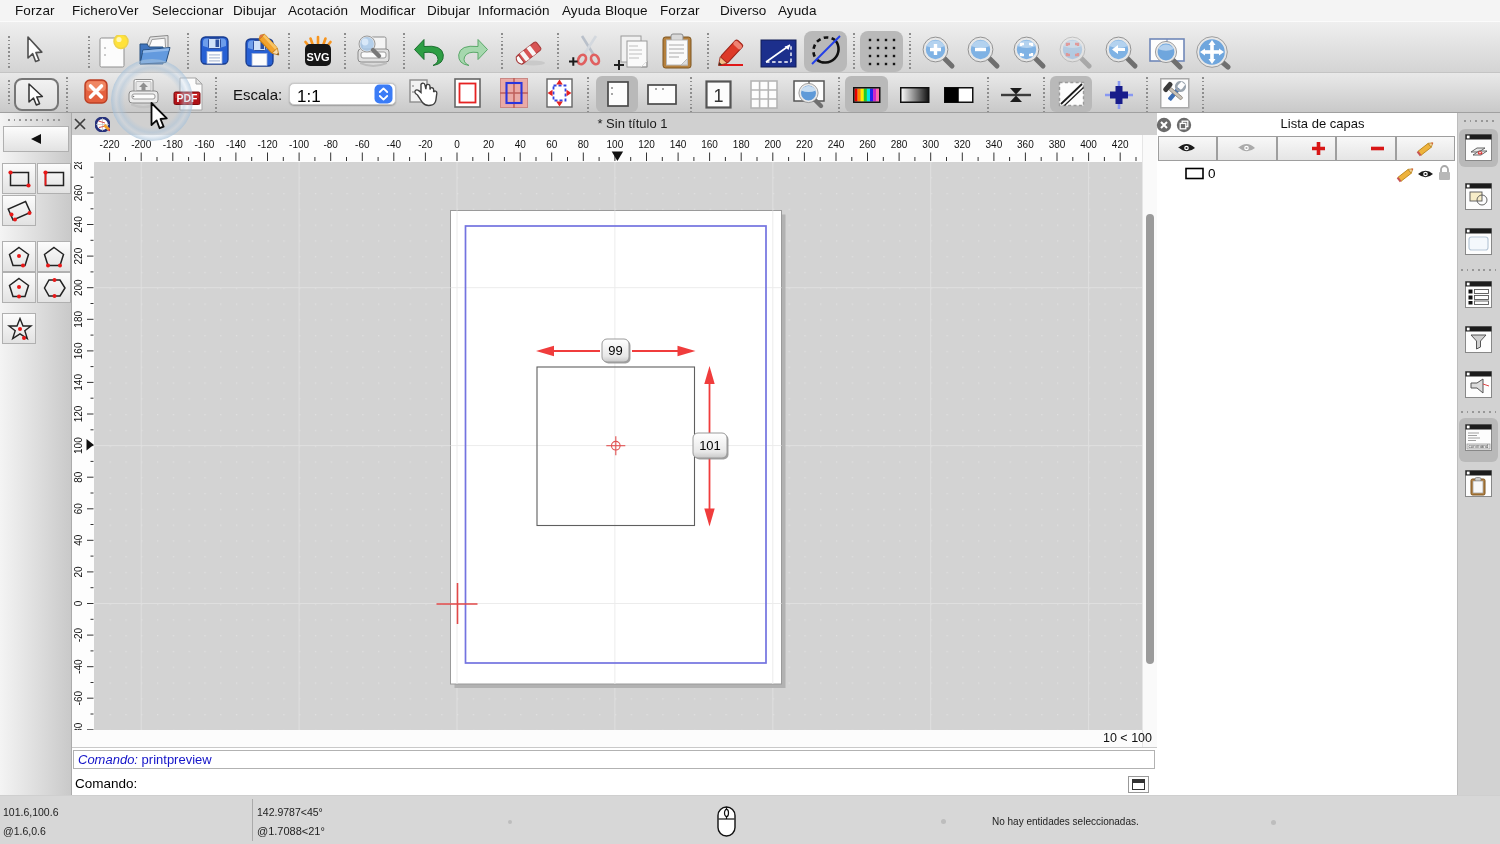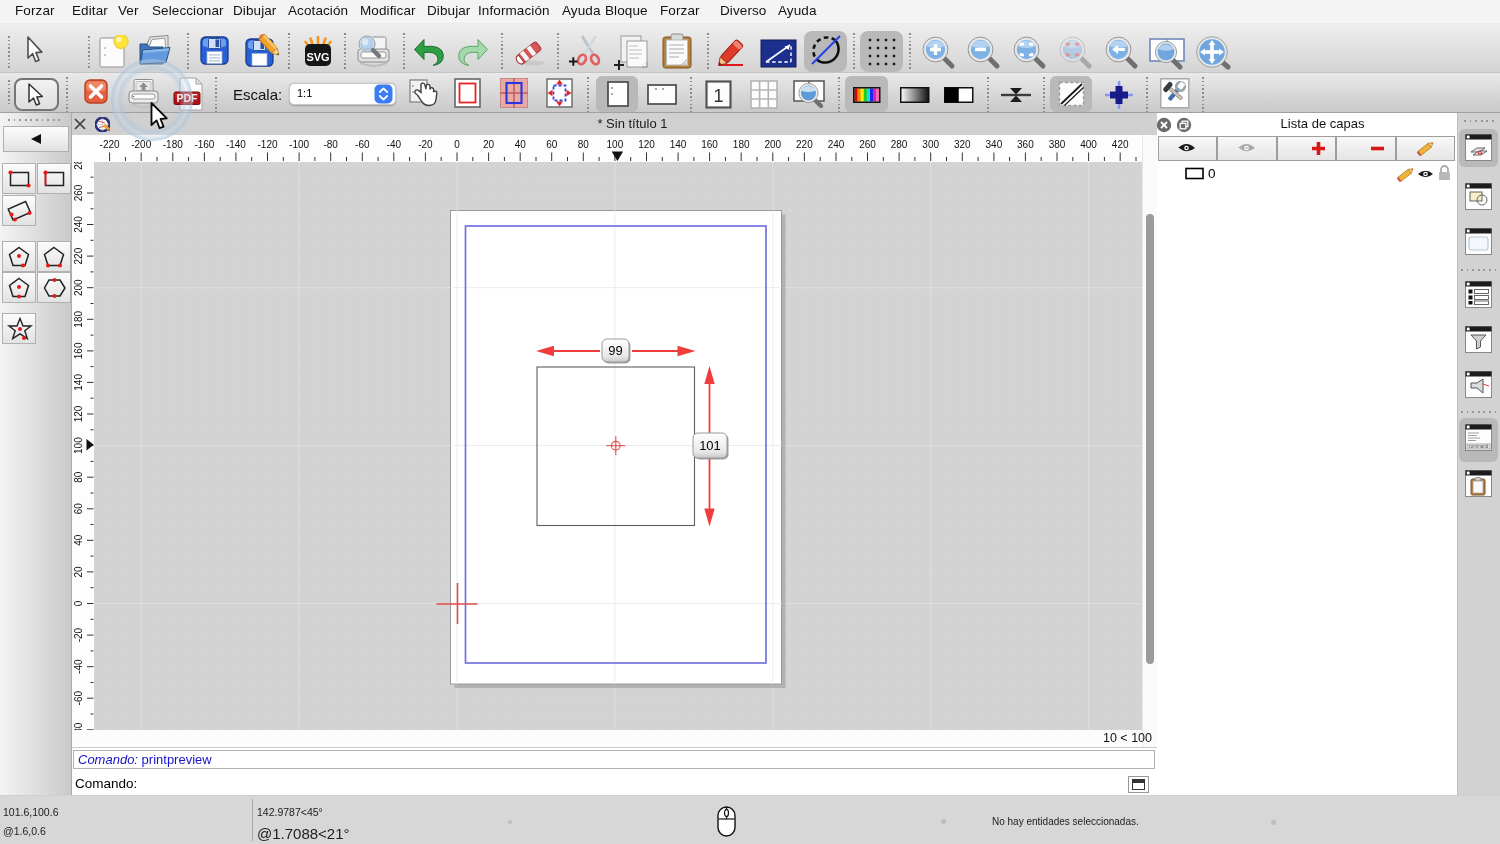--- a/index.html
+++ b/index.html
@@ -5,21 +5,21 @@
 .abs{position:absolute}
 .menui{position:absolute;top:0;height:21px;line-height:21px;font-size:13.5px;color:#111;letter-spacing:.1px}
 .vdots{position:absolute;width:2px;background-image:repeating-linear-gradient(to bottom,#8d8d8d 0 1.6px,transparent 1.6px 3.8px)}
 .hdots{position:absolute;height:2px;background-image:repeating-linear-gradient(to right,#979797 0 1.8px,transparent 1.8px 5.6px)}
 .selbg{position:absolute;background:#b9b9b9;border-radius:6px}
 .lbtn{position:absolute;border:1px solid #b0b0b0;background:linear-gradient(#fcfcfc,#e2e2e2)}
 </style></head><body>
 
 <div class="abs" style="left:0;top:0;width:1500px;height:21px;background:#f4f4f4"></div>
 <div class="menui" style="left:15px">Forzar</div>
-<div class="menui" style="left:72px">Editar</div>
+<div class="menui" style="left:72px">Fichero</div>
 <div class="menui" style="left:118px">Ver</div>
 <div class="menui" style="left:152px">Seleccionar</div>
 <div class="menui" style="left:233px">Dibujar</div>
 <div class="menui" style="left:288px">Acotación</div>
 <div class="menui" style="left:360px">Modificar</div>
 <div class="menui" style="left:427px">Dibujar</div>
 <div class="menui" style="left:478px">Información</div>
 <div class="menui" style="left:562px">Ayuda</div>
 <div class="menui" style="left:605px">Bloque</div>
 <div class="menui" style="left:660px">Forzar</div>
@@ -300,21 +300,21 @@
   </svg>
 <svg style="position:absolute;left:170px;top:77px;" width="36" height="34" viewBox="0 0 36 34">
     <path d="M10,1 L26,1 L32,7 L32,33 L10,33 Z" fill="#fcfcfc" stroke="#a5a5a5"></path>
 <path d="M26,1 L26,7 L32,7 Z" fill="#e4e4e4" stroke="#a5a5a5"></path>
 <rect x="4" y="15" width="26" height="12.5" rx="1.5" fill="#b01116" stroke="#7c0b0e"></rect>
 <rect x="5" y="16" width="24" height="5" fill="#cd2a2a" opacity="0.7"></rect>
 <text x="17" y="25" font-size="10.5" font-weight="bold" fill="#fff" text-anchor="middle" font-family="Liberation Sans">PDF</text>
   </svg>
 <div class="abs" style="left:233px;top:86px;font-size:15px;color:#111">Escala:</div>
 <div class="abs" style="left:289px;top:83px;width:107px;height:22px;background:#fff;border:1px solid #c9c9c9;border-radius:5px;box-shadow:0 0.5px 1.5px rgba(0,0,0,0.25)"></div>
-<div class="abs" style="left:297px;top:87px;font-size:11px;color:#000">1:1</div>
+<div class="abs" style="left:297px;top:87px;font-size:17px;color:#000">1:1</div>
 <svg style="position:absolute;left:374px;top:84px;" width="20" height="20" viewBox="0 0 20 20">
     <rect x="0.5" y="0.5" width="18" height="19" rx="5" fill="#3b7cf6"></rect>
 <path d="M5.8,8 L9.5,4.4 L13.2,8" fill="none" stroke="#fff" stroke-width="1.8" stroke-linecap="round" stroke-linejoin="round"></path>
 <path d="M5.8,12 L9.5,15.6 L13.2,12" fill="none" stroke="#fff" stroke-width="1.8" stroke-linecap="round" stroke-linejoin="round"></path>
   </svg>
 <svg style="position:absolute;left:408px;top:78px;" width="30" height="31" viewBox="0 0 30 31">
     <rect x="2" y="2" width="17" height="22" fill="#f2f2f2" stroke="#8d8d8d" stroke-width="1.4"></rect>
 <circle cx="5" cy="8" r="0.9" fill="#999"></circle>
     <circle cx="5" cy="14" r="0.9" fill="#999"></circle>
 <path d="M9.5,17 q-3.8,-2.2 -2.2,-4.4 q1.3,-1.6 3.8,0.3 l1.9,1.6 L13,8 q-0.5,-2.4 1.5,-2.8 q2,-0.4 2.5,2 l0.9,4 l0.3,-3 q0.2,-2 2,-1.8 q1.8,0.2 1.8,2.2 l0,3 q0.5,-2.2 2.1,-1.9 q1.7,0.3 1.6,2.4 l-0.1,2 q0.7,-1.5 2,-1 q1.4,0.5 1.2,2.3 l-0.9,6.6 q-0.6,4.6 -5.3,5.3 q-5.2,0.8 -7.9,-2.5 Z" fill="#fff" stroke="#3f3f3f" stroke-width="1.4"></path>
@@ -881,21 +881,21 @@
       <rect x="0" y="1.5" width="14" height="16" rx="1.5" fill="#b5813e" stroke="#7d5520"></rect>
       <rect x="4" y="0" width="6" height="3.5" rx="1.5" fill="#ccc" stroke="#777" stroke-width="0.7"></rect>
       <rect x="2" y="3.5" width="10" height="12" fill="#f8f8f8" stroke="#999" stroke-width="0.7"></rect>
     </g>
   </svg>
 <div class="abs" style="left:0;top:795px;width:1500px;height:49px;background:#d7d7d7;border-top:1px solid #cfcfcf"></div>
 <div class="abs" style="left:3px;top:806px;font-size:10.5px;color:#222">101.6,100.6</div>
 <div class="abs" style="left:3px;top:825px;font-size:10.5px;color:#222">@1.6,0.6</div>
 <div class="abs" style="left:252px;top:799px;width:1px;height:42px;background:#aaa"></div>
 <div class="abs" style="left:257px;top:806px;font-size:10.5px;color:#222">142.9787&lt;45°</div>
-<div class="abs" style="left:257px;top:825px;font-size:15px;color:#222">@1.7088&lt;21°</div>
+<div class="abs" style="left:257px;top:825px;font-size:11px;color:#222">@1.7088&lt;21°</div>
 <div class="abs" style="left:508px;top:820px;width:4px;height:4px;border-radius:50%;background:#bdbdbd"></div>
 <svg style="position:absolute;left:716px;top:806px;" width="22" height="32" viewBox="0 0 22 32">
     <rect x="2" y="1" width="17" height="29" rx="8.5" fill="#fff" stroke="#111" stroke-width="1.4"></rect>
 <line x1="10.5" y1="1" x2="10.5" y2="13" stroke="#111" stroke-width="1.2"></line>
 <line x1="2.5" y1="13" x2="18.5" y2="13" stroke="#111" stroke-width="1.2"></line>
 <ellipse cx="10.5" cy="7" rx="2" ry="3.6" fill="#fff" stroke="#111" stroke-width="1.2"></ellipse>
   </svg>
 <div class="abs" style="left:941px;top:819px;width:5px;height:5px;border-radius:50%;background:#bdbdbd"></div>
 <div class="abs" style="left:992px;top:816px;font-size:10px;color:#222">No hay entidades seleccionadas.</div>
 <div class="abs" style="left:1271px;top:820px;width:5px;height:5px;border-radius:50%;background:#bdbdbd"></div>

